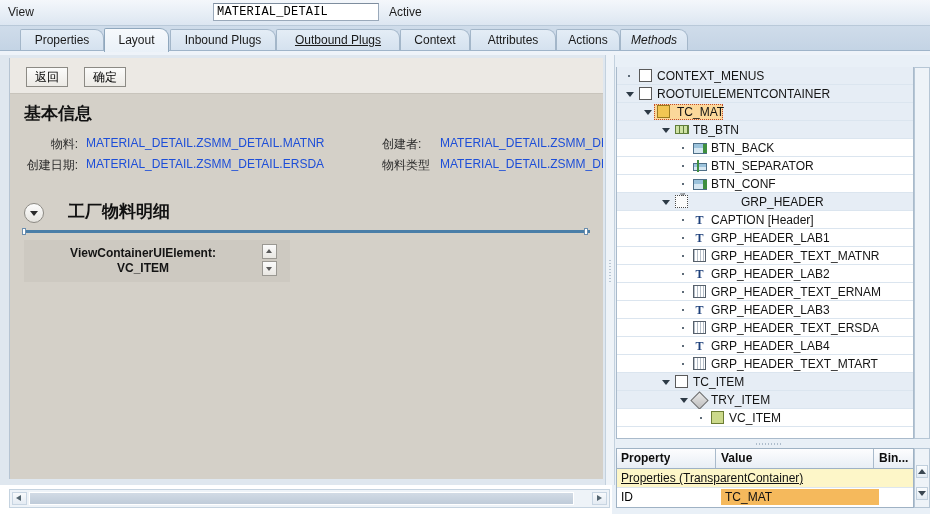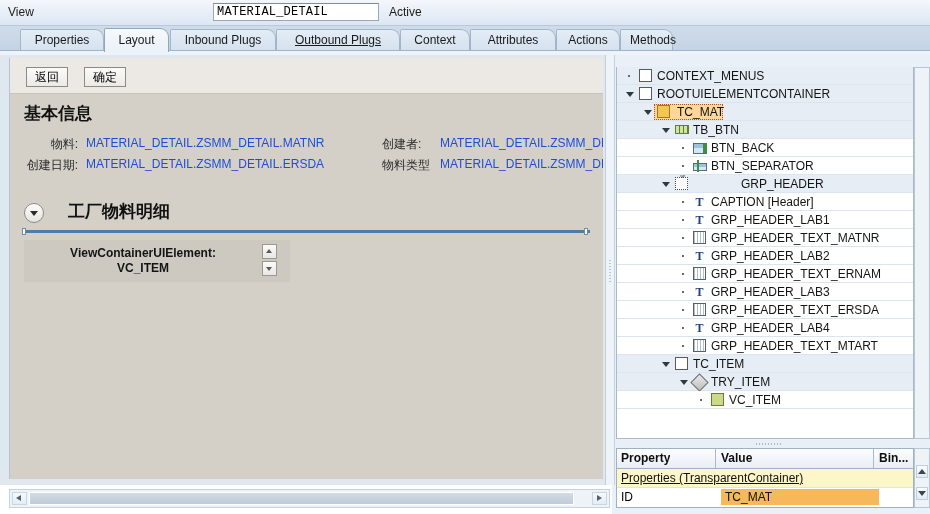--- a/index.html
+++ b/index.html
@@ -647,21 +647,21 @@
   </div>
 
   <div class="tabstrip" id="tabstrip">
       <div class="tab" style="left: 20px; width: 84px; text-align: center;">Properties</div>
       <div class="tab sel" style="left: 104px; width: 65px; text-align: center;">Layout</div>
       <div class="tab" style="left: 170px; width: 106px; text-align: center;">Inbound Plugs</div>
       <div class="tab" style="left: 276px; width: 124px; text-align: center; text-decoration: underline;">Outbound Plugs</div>
       <div class="tab" style="left: 400px; width: 70px; text-align: center;">Context</div>
       <div class="tab" style="left: 470px; width: 86px; text-align: center;">Attributes</div>
       <div class="tab" style="left: 556px; width: 64px; text-align: center;">Actions</div>
-      <div class="tab" style="left: 620px; width: 53px; text-align: center;">Methods</div>
+      <div class="tab" style="left: 620px; width: 68px; text-align: center; font-style: italic;">Methods</div>
     </div>
   <div class="tabstrip-base"></div>
 
   <div class="right-bg"></div>
   <div class="corner-fill"></div>
 
   <div class="left-panel">
     <div class="canvas">
 
       <div class="toolbar-row">
@@ -757,20 +757,27 @@
         </span>
         <span class="tlabel" style="left: 94px;">BTN_BACK</span>
       </div>
       <div class="trow plain">
         <span class="twist leaf" style="left: 60px;"></span>
         <span class="ticon" style="left: 76px;">
           <span class="ic-btnsep" style="display: block;"></span>
         </span>
         <span class="tlabel" style="left: 94px;">BTN_SEPARATOR</span>
       </div>
+      <div class="trow plain">
+        <span class="twist leaf" style="left: 60px;"></span>
+        <span class="ticon" style="left: 76px;">
+          <span class="ic-btn" style="display: block;"></span>
+        </span>
+        <span class="tlabel" style="left: 94px;">BTN_CONF</span>
+      </div>
       <div class="trow shade">
         <span class="twist open" style="left: 42px;"></span>
         <span class="ticon" style="left: 58px;">
           <span class="ic-grp" style="display: block;"></span>
         </span>
         <span class="tlabel" style="left: 76px; margin-left: 48px;">GRP_HEADER</span>
       </div>
       <div class="trow plain">
         <span class="twist leaf" style="left: 60px;"></span>
         <span class="ticon" style="left: 76px;">

